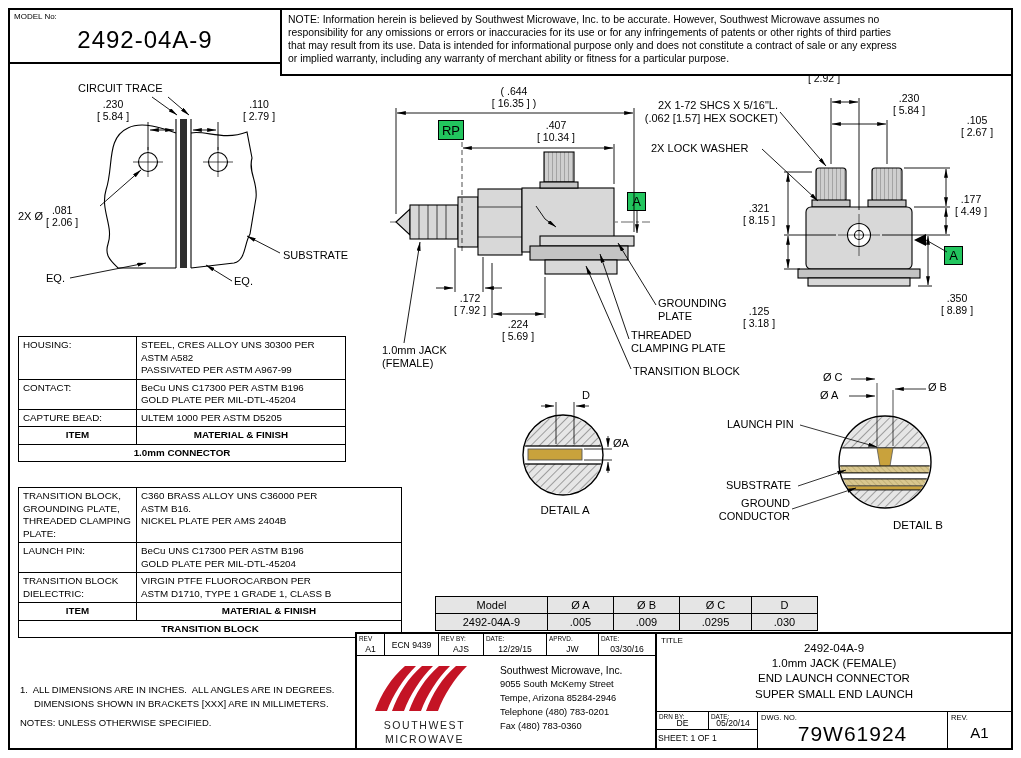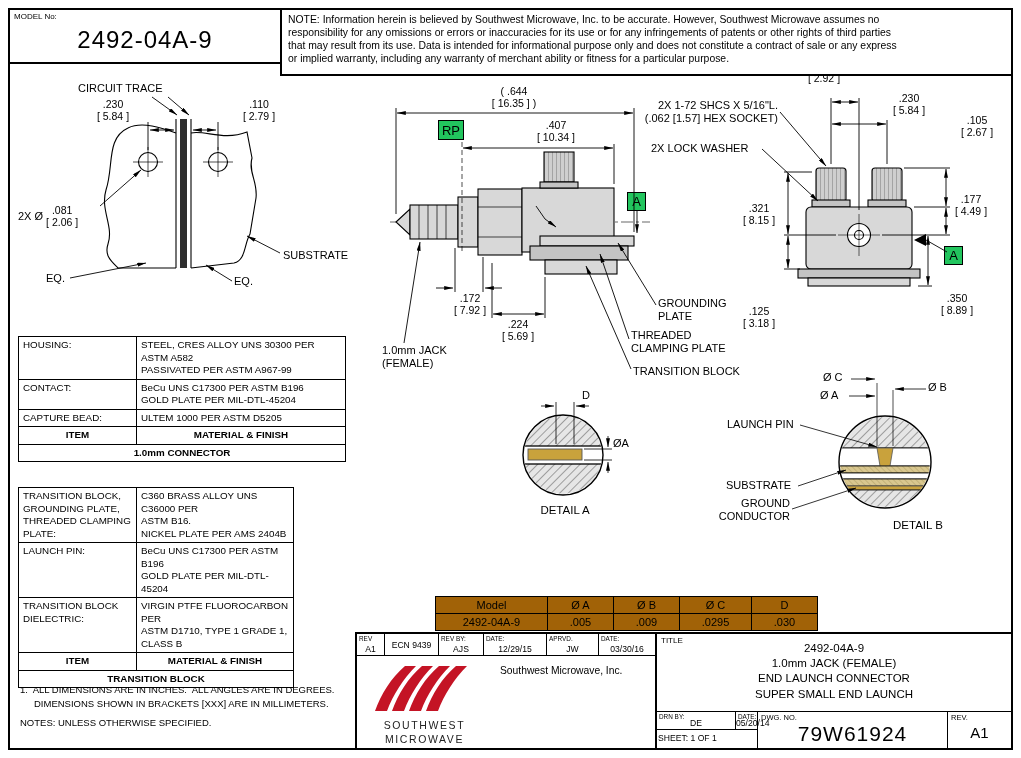--- a/index.html
+++ b/index.html
@@ -18,21 +18,21 @@
   .note-box{position:absolute;left:280px;top:8px;width:733px;height:68px;border:2px solid #000;box-sizing:border-box;padding:3px 6px;background:#fff;z-index:2;}
   .note-text{font-size:10.4px;line-height:1.26;white-space:pre-line;}
   .linework{position:absolute;left:0;top:0;z-index:1;}
   .m{fill:var(--metal-gray,#d8d8d8);}
   .md{fill:var(--metal-dark,#c4c4c4);}
   .gold{fill:var(--pin-gold,#c9a23c);stroke:#555;}
   .red{fill:var(--brand-red,#c41425);}
   table.spec{position:absolute;border-collapse:collapse;background:#fff;z-index:3;}
   table.spec td{border:1.6px solid #000;font-size:9.8px;line-height:1.28;padding:2px 4px;vertical-align:top;white-space:pre-line;}
   table.spec tr.hdr td,table.spec tr.ftr td{text-align:center;font-weight:bold;padding:2px;}
-  table.modeltab{position:absolute;left:435px;top:596px;border-collapse:collapse;background:#a16207;z-index:3;}
+  table.modeltab{position:absolute;left:435px;top:596px;border-collapse:collapse;background:#e5e5e5;z-index:3;}
   table.modeltab td{border:1.6px solid #000;font-size:11px;text-align:center;padding:1px 6px;height:14px;}
   .tb{position:absolute;left:355px;top:632px;width:658px;height:118px;border:2px solid #000;box-sizing:border-box;display:flex;background:#fff;z-index:3;}
   .tb-left{width:300px;border-right:2px solid #000;box-sizing:border-box;display:flex;flex-direction:column;}
   .tb-revrow{display:flex;height:22px;border-bottom:1.5px solid #000;box-sizing:border-box;}
   .rc{position:relative;border-right:1.4px solid #000;box-sizing:border-box;}
   .rc:last-child{border-right:none;flex:1;}
   .mini{position:absolute;left:2px;top:1px;font-size:6.4px;white-space:nowrap;}
   .mini-val{position:absolute;left:0;right:0;bottom:1px;text-align:center;font-size:8.6px;white-space:nowrap;}
   .mini-val.one{top:6px;}
   .tb-companyrow{flex:1;display:flex;}
@@ -41,21 +41,21 @@
   .tb-addr{flex:1;padding:7px 8px 4px 8px;font-size:9.3px;line-height:1.5;box-sizing:border-box;}
   .tb-company{font-size:10.3px;}
   .addr-lines{white-space:pre-line;}
   .tb-right{flex:1;display:flex;flex-direction:column;}
   .tb-title{position:relative;height:78px;border-bottom:1.5px solid #000;box-sizing:border-box;}
   .tb-title-label{position:absolute;left:4px;top:2px;font-size:8px;}
   .tb-title-lines{position:absolute;left:0;right:0;top:7px;text-align:center;font-size:11.5px;line-height:1.32;white-space:pre-line;}
   .tb-bottom{flex:1;display:flex;}
   .tb-bl{width:100px;display:flex;flex-direction:column;box-sizing:border-box;}
   .tb-blrow{display:flex;height:18px;border-bottom:1.4px solid #000;box-sizing:border-box;}
-  .c-drn{width:79px;border-right:1.4px solid #000;position:relative;box-sizing:border-box;padding-left:28px;}
+  .c-drn{width:52px;border-right:1.4px solid #000;position:relative;box-sizing:border-box;padding-left:28px;}
   .c-date2{flex:1;position:relative;}
   .tb-sheet{flex:1;font-size:8.6px;padding:3px 0 0 1px;}
   .tb-dwg{width:190px;border-left:1.4px solid #000;position:relative;box-sizing:border-box;}
   .dwg-label{position:absolute;left:3px;top:1px;font-size:7.5px;}
   .dwg-num{position:absolute;left:0;right:0;top:10px;text-align:center;font-size:21px;letter-spacing:1px;}
   .tb-rev2{flex:1;border-left:1.4px solid #000;position:relative;}
   .rev2-label{position:absolute;left:3px;top:1px;font-size:7.5px;}
   .rev2-val{position:absolute;left:0;right:0;top:12px;text-align:center;font-size:15px;}
 </style>
 </head>
@@ -341,21 +341,21 @@
       <tr class="hdr">
         <td>ITEM</td>
         <td>MATERIAL &amp; FINISH</td>
       </tr>
       <tr class="ftr">
         <td colspan="2">1.0mm CONNECTOR</td>
       </tr>
     </tbody>
   </table>
 
-  <table class="spec" style="left:18px;top:487px;width:276px;">
+  <table class="spec" style="left:18px;top:487px;width:384px;">
     <colgroup>
         <col style="width:118px">
         <col>
       </colgroup>
     <tbody>
       <tr>
         <td>TRANSITION BLOCK,
 GROUNDING PLATE,
 THREADED CLAMPING
 PLATE:</td>
@@ -449,20 +449,24 @@
               <path d="M27,52 C33,35 43,19 57,7 L68,7 C55,20 45,36 39,52 Z"></path>
               <path d="M44,52 C50,35 60,19 74,7 L85,7 C72,20 62,36 56,52 Z"></path>
               <path d="M61,52 C67,35 77,19 91,7 L102,7 C89,20 79,36 73,52 Z"></path>
             </g>
           </svg>
           <div class="logo-text">SOUTHWEST
 MICROWAVE</div>
         </div>
         <div class="tb-addr">
           <div class="tb-company">Southwest Microwave, Inc.</div>
+          <div class="addr-lines">9055 South McKemy Street
+Tempe, Arizona 85284-2946
+Telephone (480) 783-0201
+Fax (480) 783-0360</div>
         </div>
       </div>
     </div>
     <div class="tb-right">
       <div class="tb-title">
         <span class="tb-title-label">TITLE</span>
         <div class="tb-title-lines">2492-04A-9
 1.0mm JACK (FEMALE)
 END LAUNCH CONNECTOR
 SUPER SMALL END LAUNCH</div>

